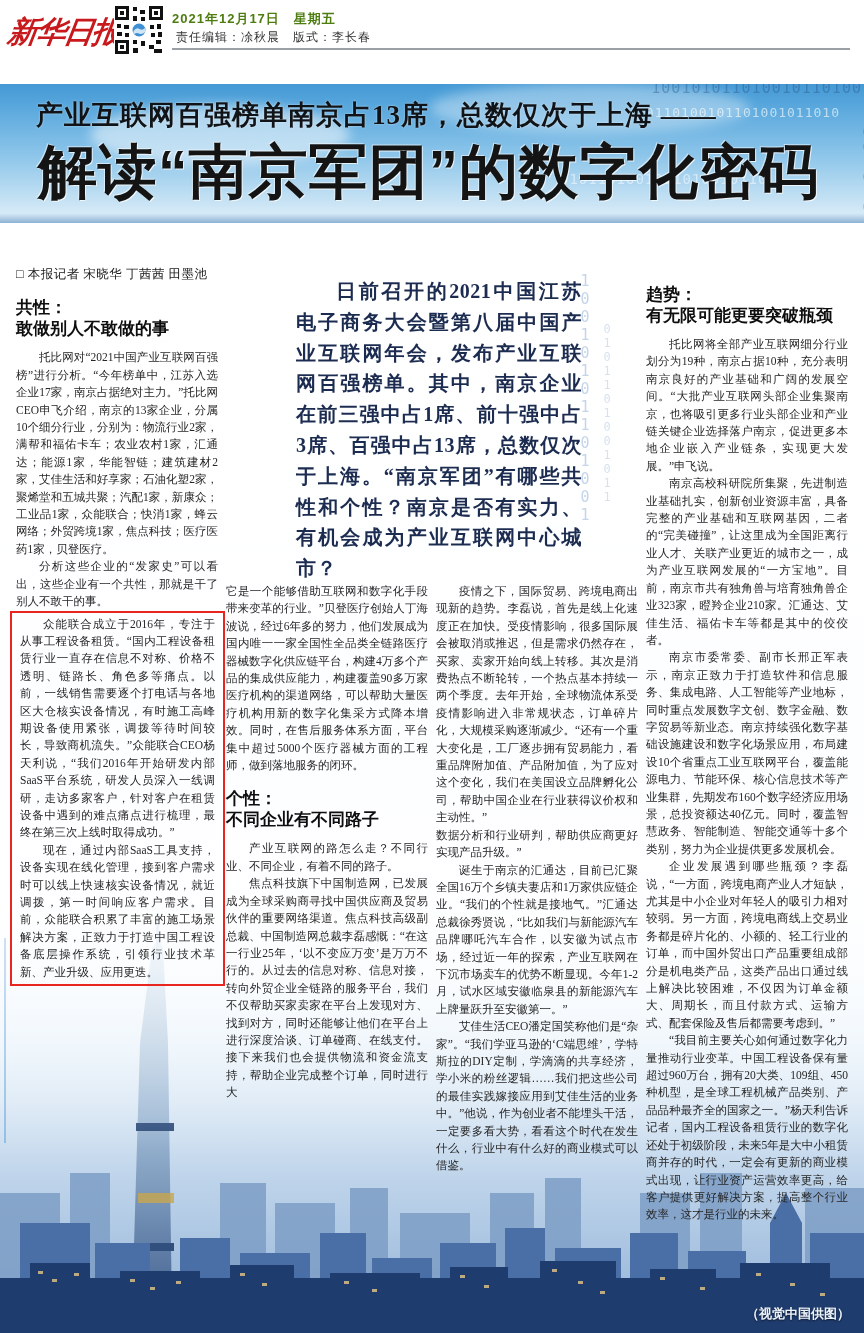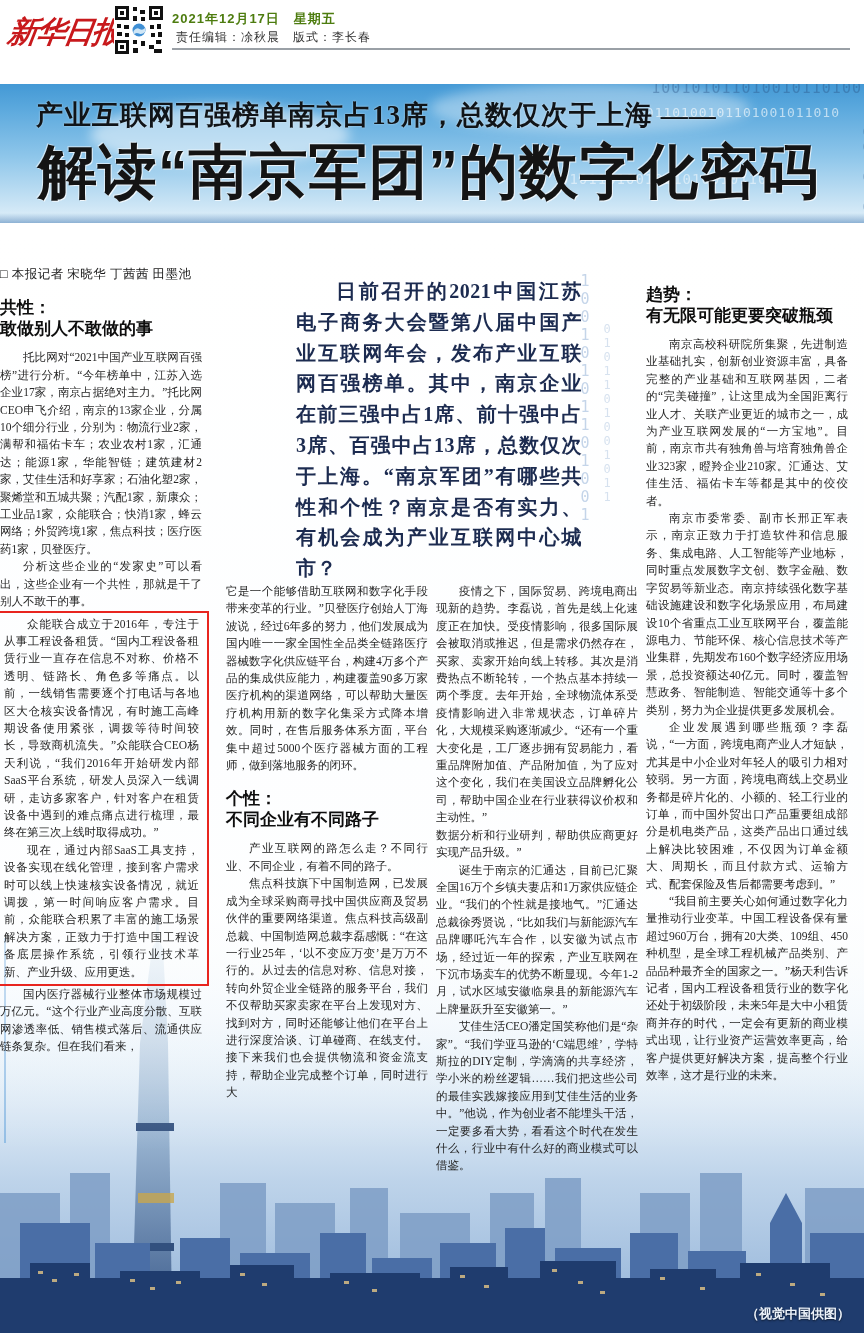--- a/index.html
+++ b/index.html
@@ -111,33 +111,32 @@
     <span class="bin" style="left:560px;top:96px;font-size:14px;color:rgba(255,255,255,.5);">0101101001011010010110</span>
     <div class="kicker">产业互联网百强榜单南京占13席，总数仅次于上海 ——</div>
     <div class="headline">解读“南京军团”的数字化密码</div>
   </div>
 
   <div class="art">
 
     <span class="bin v" style="left:576px;top:40px;height:250px;overflow:hidden;font-size:15px;color:rgba(110,150,200,.4);z-index:0;">10010101101001011010010110100101</span>
     <span class="bin v" style="left:600px;top:90px;height:180px;overflow:hidden;font-size:12px;color:rgba(130,165,205,.32);z-index:0;">01011010010110100101</span>
 
-    <div class="col" style="left:0;top:34px;width:202px;">
+    <div class="col" style="left:16px;top:34px;width:202px;">
       <p class="byline">□ 本报记者 宋晓华 丁茜茜 田墨池</p>
       <div class="sechead-wrap">
         <p class="sechead">共性：</p>
         <p class="sechead">敢做别人不敢做的事</p>
       </div>
       <p class="p">托比网对“2021中国产业互联网百强榜”进行分析。“今年榜单中，江苏入选企业17家，南京占据绝对主力。”托比网CEO申飞介绍，南京的13家企业，分属10个细分行业，分别为：物流行业2家，满帮和福佑卡车；农业农村1家，汇通达；能源1家，华能智链；建筑建材2家，艾佳生活和好享家；石油化塑2家，聚烯堂和五城共聚；汽配1家，新康众；工业品1家，众能联合；快消1家，蜂云网络；外贸跨境1家，焦点科技；医疗医药1家，贝登医疗。</p>
       <p class="p">分析这些企业的“发家史”可以看出，这些企业有一个共性，那就是干了别人不敢干的事。</p>
       <div class="redbox">
         <p class="p">众能联合成立于2016年，专注于从事工程设备租赁。“国内工程设备租赁行业一直存在信息不对称、价格不透明、链路长、角色多等痛点。以前，一线销售需要逐个打电话与各地区大仓核实设备情况，有时施工高峰期设备使用紧张，调拨等待时间较长，导致商机流失。”众能联合CEO杨天利说，“我们2016年开始研发内部SaaS平台系统，研发人员深入一线调研，走访多家客户，针对客户在租赁设备中遇到的难点痛点进行梳理，最终在第三次上线时取得成功。”</p>
         <p class="p">现在，通过内部SaaS工具支持，设备实现在线化管理，接到客户需求时可以线上快速核实设备情况，就近调拨，第一时间响应客户需求。目前，众能联合积累了丰富的施工场景解决方案，正致力于打造中国工程设备底层操作系统，引领行业技术革新、产业升级、应用更迭。</p>
       </div>
-      <p class="p">国内医疗器械行业整体市场规模过万亿元。“这个行业产业高度分散、互联网渗透率低、销售模式落后、流通供应链条复杂。但在我们看来，</p>
     </div>
 
     <div class="lead">
       <p class="p">日前召开的2021中国江苏电子商务大会暨第八届中国产业互联网年会，发布产业互联网百强榜单。其中，南京企业在前三强中占1席、前十强中占3席、百强中占13席，总数仅次于上海。“南京军团”有哪些共性和个性？南京是否有实力、有机会成为产业互联网中心城市？</p>
     </div>
 
     <div class="col" style="left:226px;top:351px;width:202px;">
       <p class="p noind">它是一个能够借助互联网和数字化手段带来变革的行业。”贝登医疗创始人丁海波说，经过6年多的努力，他们发展成为国内唯一一家全国性全品类全链路医疗器械数字化供应链平台，构建4万多个产品的集成供应能力，构建覆盖90多万家医疗机构的渠道网络，可以帮助大量医疗机构用新的数字化集采方式降本增效。同时，在售后服务体系方面，平台集中超过5000个医疗器械方面的工程师，做到落地服务的闭环。</p>
       <div class="midhead-wrap">
         <p class="sechead">个性：</p>
@@ -152,20 +151,21 @@
       <p class="p noind">数据分析和行业研判，帮助供应商更好实现产品升级。”</p>
       <p class="p">诞生于南京的汇通达，目前已汇聚全国16万个乡镇夫妻店和1万家供应链企业。“我们的个性就是接地气。”汇通达总裁徐秀贤说，“比如我们与新能源汽车品牌哪吒汽车合作，以安徽为试点市场，经过近一年的探索，产业互联网在下沉市场卖车的优势不断显现。今年1-2月，试水区域安徽临泉县的新能源汽车上牌量跃升至安徽第一。”</p>
       <p class="p">艾佳生活CEO潘定国笑称他们是“杂家”。“我们学亚马逊的‘C端思维’，学特斯拉的DIY定制，学滴滴的共享经济，学小米的粉丝逻辑……我们把这些公司的最佳实践嫁接应用到艾佳生活的业务中。”他说，作为创业者不能埋头干活，一定要多看大势，看看这个时代在发生什么，行业中有什么好的商业模式可以借鉴。</p>
     </div>
 
     <div class="col" style="left:646px;top:52px;width:202px;">
       <div class="sechead-wrap">
         <p class="sechead">趋势：</p>
         <p class="sechead">有无限可能更要突破瓶颈</p>
       </div>
+      <p class="p">托比网将全部产业互联网细分行业划分为19种，南京占据10种，充分表明南京良好的产业基础和广阔的发展空间。“大批产业互联网头部企业集聚南京，也将吸引更多行业头部企业和产业链关键企业选择落户南京，促进更多本地企业嵌入产业链条，实现更大发展。”申飞说。</p>
       <p class="p">南京高校科研院所集聚，先进制造业基础扎实，创新创业资源丰富，具备完整的产业基础和互联网基因，二者的“完美碰撞”，让这里成为全国距离行业人才、关联产业更近的城市之一，成为产业互联网发展的“一方宝地”。目前，南京市共有独角兽与培育独角兽企业323家，瞪羚企业210家。汇通达、艾佳生活、福佑卡车等都是其中的佼佼者。</p>
       <p class="p">南京市委常委、副市长邢正军表示，南京正致力于打造软件和信息服务、集成电路、人工智能等产业地标，同时重点发展数字文创、数字金融、数字贸易等新业态。南京持续强化数字基础设施建设和数字化场景应用，布局建设10个省重点工业互联网平台，覆盖能源电力、节能环保、核心信息技术等产业集群，先期发布160个数字经济应用场景，总投资额达40亿元。同时，覆盖智慧政务、智能制造、智能交通等十多个类别，努力为企业提供更多发展机会。</p>
       <p class="p">企业发展遇到哪些瓶颈？李磊说，“一方面，跨境电商产业人才短缺，尤其是中小企业对年轻人的吸引力相对较弱。另一方面，跨境电商线上交易业务都是碎片化的、小额的、轻工行业的订单，而中国外贸出口产品重要组成部分是机电类产品，这类产品出口通过线上解决比较困难，不仅因为订单金额大、周期长，而且付款方式、运输方式、配套保险及售后都需要考虑到。”</p>
       <p class="p">“我目前主要关心如何通过数字化力量推动行业变革。中国工程设备保有量超过960万台，拥有20大类、109组、450种机型，是全球工程机械产品类别、产品品种最齐全的国家之一。”杨天利告诉记者，国内工程设备租赁行业的数字化还处于初级阶段，未来5年是大中小租赁商并存的时代，一定会有更新的商业模式出现，让行业资产运营效率更高，给客户提供更好解决方案，提高整个行业效率，这才是行业的未来。</p>
     </div>
   </div>
 
   <div class="edge-line"></div>
 
   <svg class="photo" viewBox="0 0 864 440" preserveAspectRatio="none">

